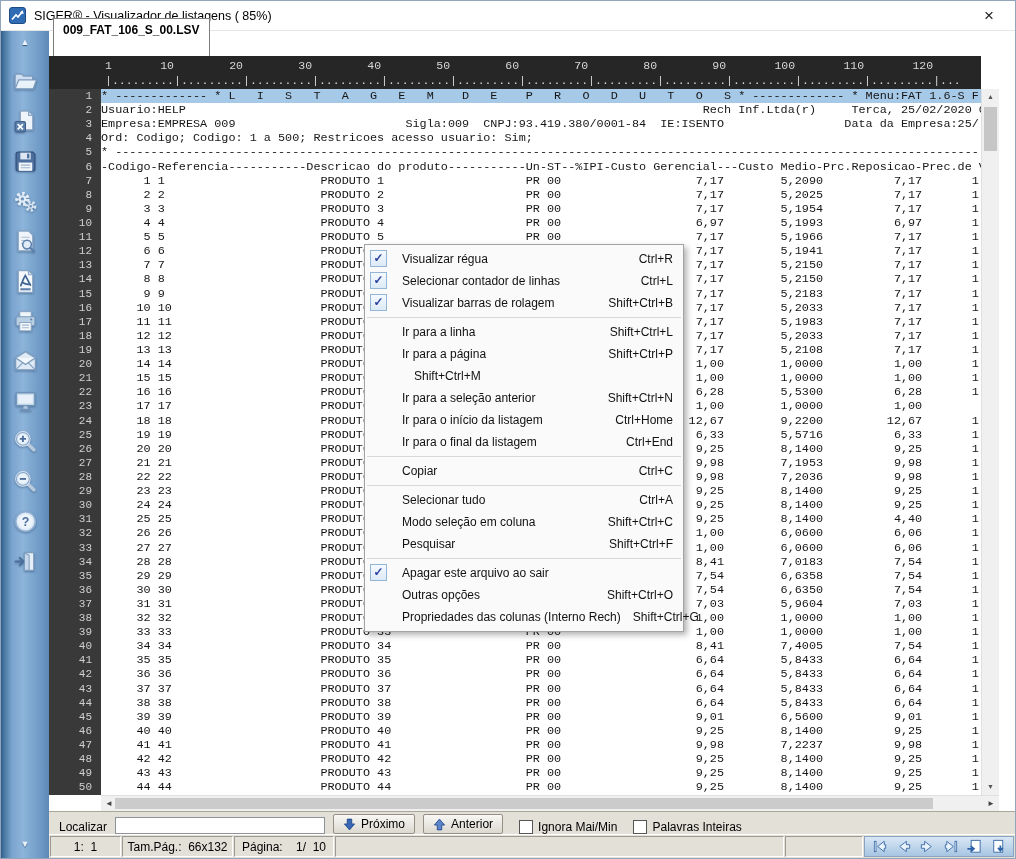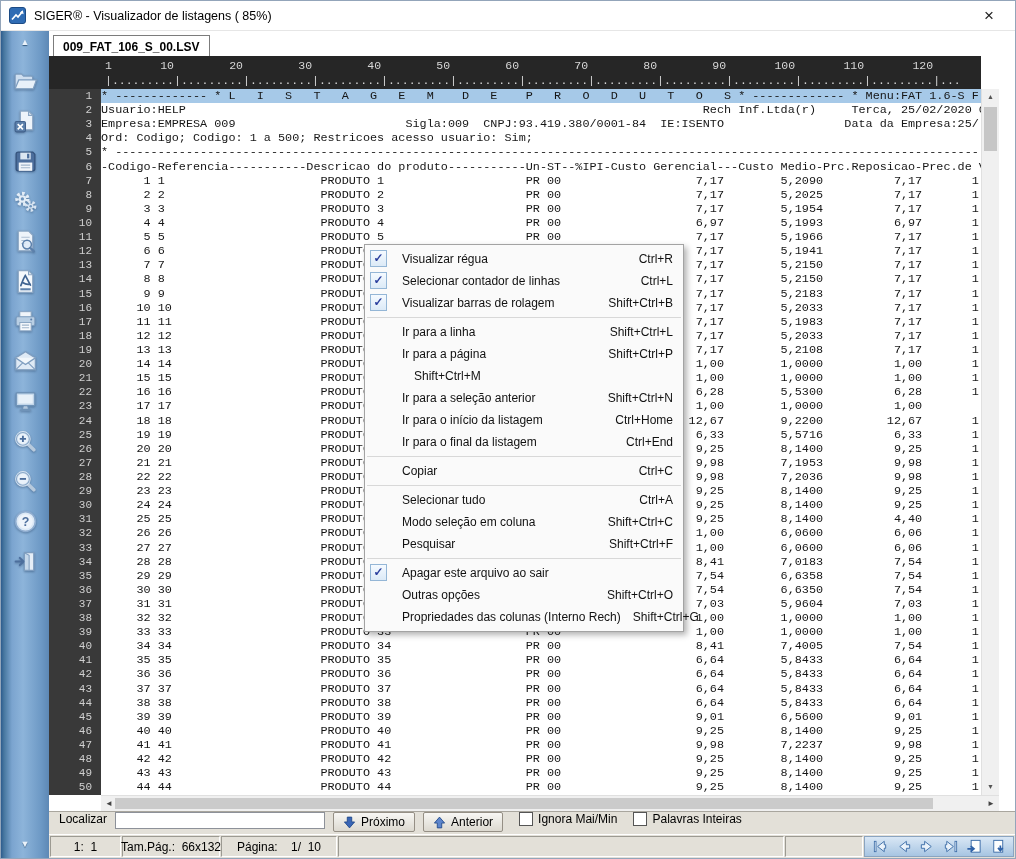--- a/index.html
+++ b/index.html
@@ -16,21 +16,21 @@
   .sidebar{flex:0 0 48px;width:48px;display:flex;flex-direction:column;align-items:center;
      background:linear-gradient(90deg,#2d5c8e 0,#47779f 3px,#7ba4cf 11px,#8db4da 22px,#6d99c5 40px,#5d88b5 100%)}
   .collapse{color:#eaf2fa;font-size:9px;height:15px;line-height:15px;margin-top:4px;cursor:pointer;text-shadow:0 1px 1px #33597f}
   .collapse.bottom{margin-top:auto;margin-bottom:6px}
   .side-icons{display:flex;flex-direction:column;gap:13px;margin-top:18px;align-items:center}
   .sicon{width:27px;height:27px;cursor:pointer}
   .sicon svg{width:27px;height:27px;filter:drop-shadow(0 1px 1px rgba(30,60,95,.45))}
   .content{flex:1;display:flex;flex-direction:column;min-width:0;background:#fff}
   
   .tabbar{height:25px;flex:0 0 25px;background:#fff;display:flex;align-items:flex-end;padding-left:4px}
-  .tab{font-weight:bold;font-size:12px;padding:4px 9px 2px;background:#fff;border:1px solid #7c7c7c;border-bottom:none;color:#000;cursor:pointer}
+  .tab{font-weight:bold;font-size:12px;padding:4px 9px 19px;background:#fff;border:1px solid #7c7c7c;border-bottom:none;color:#000;cursor:pointer}
   
   .viewer{position:relative;flex:1;min-height:0;background:#fff}
   .ruler{position:absolute;left:0;right:34px;top:0;height:33px;background:#262626;color:#d6d6d6;
          padding:2px 0 5px 56px;box-sizing:border-box;overflow:hidden}
   .ruler-row{font:11.5px/15px "Liberation Mono",monospace;white-space:pre}
   .gutter{position:absolute;left:0;top:33px;bottom:16px;width:52px;background:#393939;color:#d0d0d0;text-align:right;overflow:hidden}
   .gline{font:11px "Liberation Mono",monospace;height:14.12px;line-height:14.12px;padding-right:9px}
   .lines{position:absolute;left:52px;top:33px;right:34px;bottom:16px;overflow:hidden;background:#fff;cursor:text}
   .line{font:11.8px "Liberation Mono",monospace;white-space:pre;color:#161616;height:14.12px;line-height:14.12px}
   .line.hl{background:#a6c9e8}
@@ -46,33 +46,33 @@
   
   .ctxmenu{position:absolute;left:315px;top:188px;width:320px;box-sizing:border-box;background:#fafafa;
            border:1px solid #a3a3a3;box-shadow:3px 3px 6px rgba(0,0,0,.3);padding:3px 0;z-index:5}
   .mitem{position:relative;height:22px;line-height:22px;font-size:12px;color:#111;padding:0 10px 0 37px;display:flex;cursor:pointer}
   .mlabel{flex:1;white-space:nowrap}
   .mshort{margin-left:12px;color:#111}
   .mcheck{position:absolute;left:5px;top:2px;width:17px;height:17px;box-sizing:border-box;border:1px solid #94b6d6;
           background:linear-gradient(#f5faff,#dceaf7);color:#2b3f9e;font-size:12px;line-height:15px;text-align:center;font-weight:bold}
   .msep{height:1px;background:#d8d8d8;margin:3px 2px}
   
-  .findbar{height:23px;flex:0 0 23px;background:#e3e0d8;border-top:1px solid #a9a69e;display:flex;align-items:flex-start;font-size:12px;box-sizing:border-box}
+  .findbar{height:23px;flex:0 0 23px;background:#e3e0d8;border-top:1px solid #a9a69e;display:flex;align-items:flex-end;font-size:12px;box-sizing:border-box}
   .flabel{margin-left:10px;color:#000}
   .finput{width:210px;height:17px;border:1px solid #8d9199;margin-left:8px;font-size:12px;padding:0 3px;background:#fff;box-sizing:border-box}
   .fbtn{display:flex;align-items:center;gap:5px;height:20px;margin-left:8px;padding:0 9px;font-size:12px;color:#000;
         background:linear-gradient(#f8f7f4,#dcd9d0);border:1px solid #958f85;border-radius:2px;cursor:pointer;font-family:"Liberation Sans",sans-serif}
   .fbtn svg{width:13px;height:13px}
   .fcheck{display:flex;align-items:center;gap:5px;margin-left:16px;cursor:pointer}
   .cbox{width:12px;height:12px;background:#fff;border:1px solid #555;display:inline-block}
   
   .statusbar{height:24px;flex:0 0 24px;background:#e3e0d8;display:flex;align-items:stretch;font-size:12px;border-top:1px solid #fff;box-sizing:border-box}
   .scell{border:1px solid;border-color:#9c9a92 #fff #fff #9c9a92;margin:1px 0 1px 1px;display:flex;align-items:center;
          justify-content:center;padding:0 20px;box-sizing:border-box;white-space:pre;color:#000}
-  .c1{width:71px}.c2{width:98px}.c3{width:116px}.c4{flex:1}.c5{width:78px}
+  .c1{width:71px}.c2{width:111px}.c3{width:100px}.c4{flex:1}.c5{width:78px}
   .navpanel{width:150px;margin:1px;border:1px solid #8aa4c0;background:linear-gradient(#d9e7f5,#a7c5e2);
             display:flex;align-items:center;justify-content:space-evenly;padding:0 2px;box-sizing:border-box}
   .navbtn{width:21px;height:19px;display:flex;align-items:center;justify-content:center;cursor:pointer}
   .navbtn svg{width:18px;height:17px}
 </style>
 </head>
 <body>
 
 <div class="window">
   <div class="titlebar">

